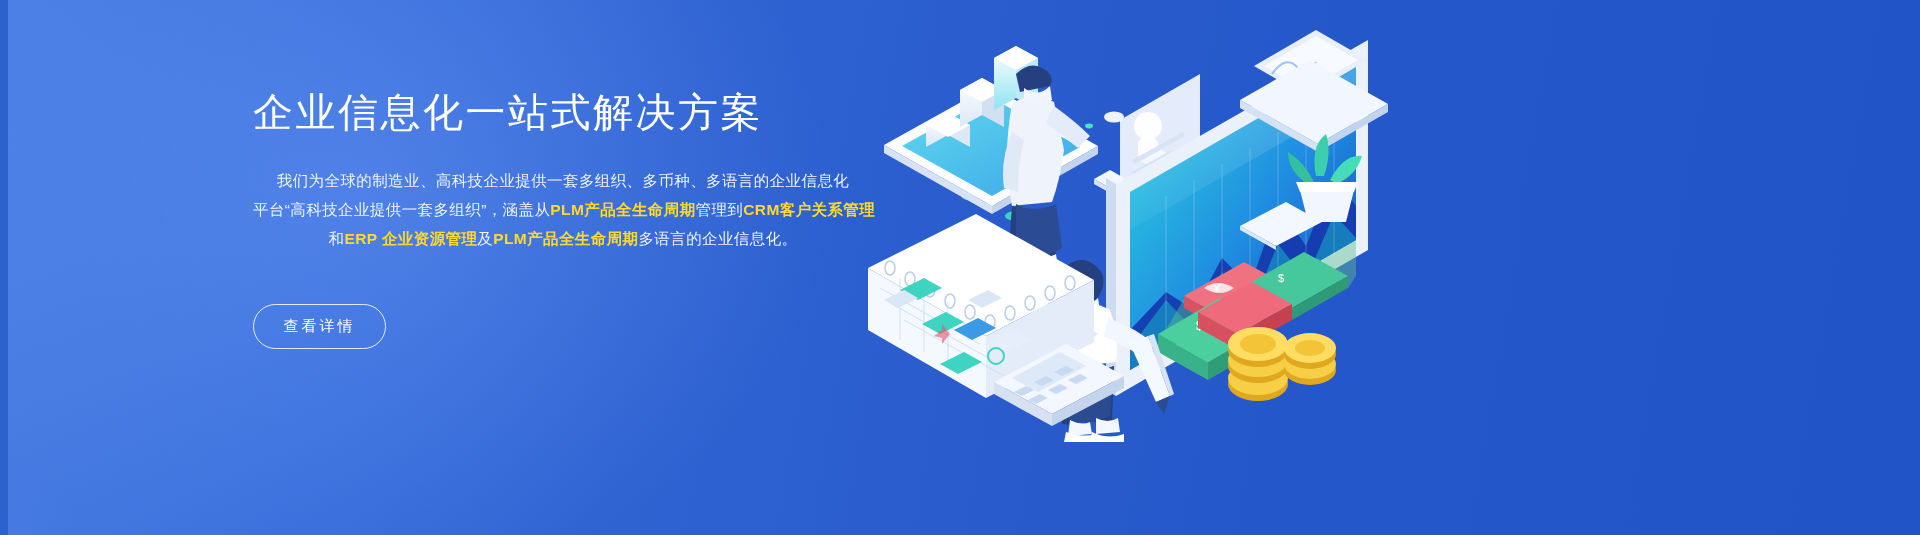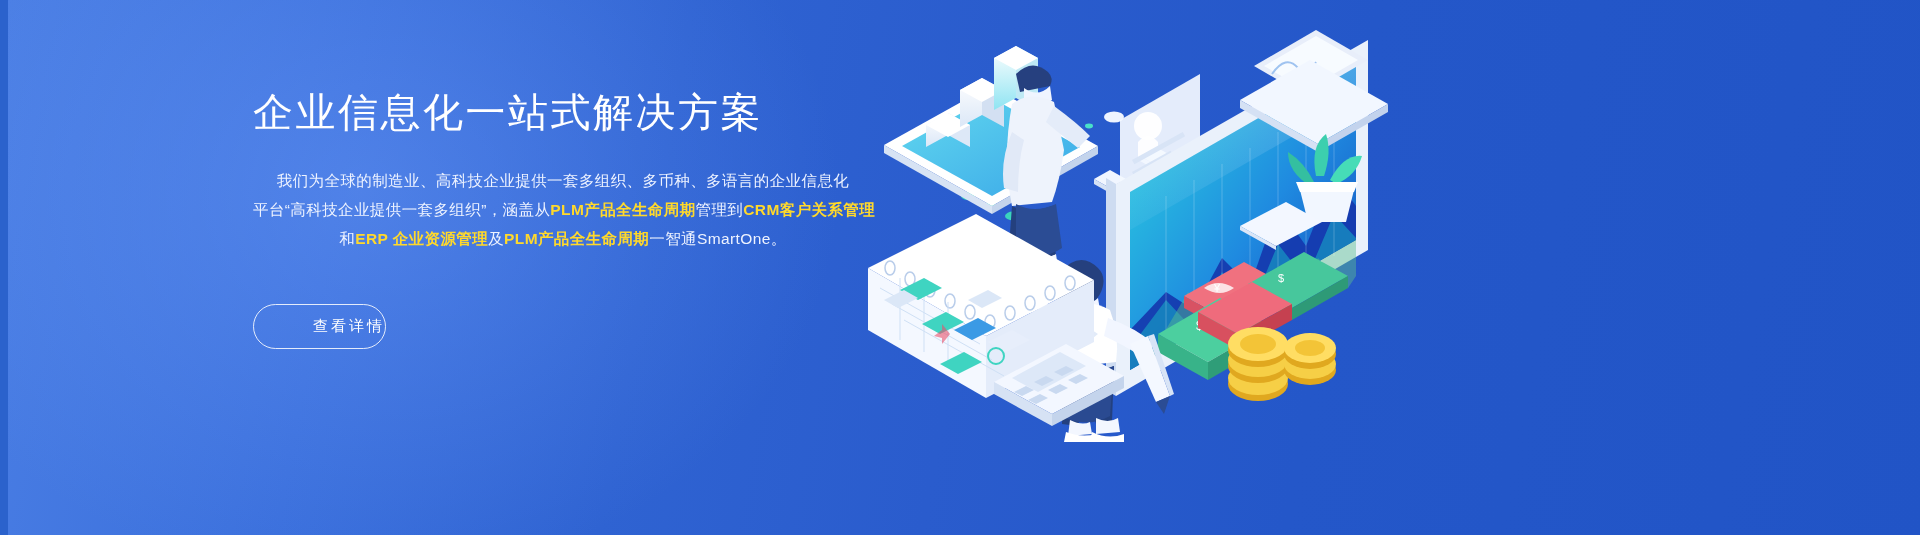--- a/index.html
+++ b/index.html
@@ -30,39 +30,39 @@
     color:#eef3ff; font-size:15.5px; line-height:29px; letter-spacing:.4px;
     white-space:nowrap;
     text-align:center;
   }
   .hl { color:#ffd92b; font-weight:bold; }
   #cta {
     position:absolute; left:245px; top:304px;
     width:133px; height:45px; border:1px solid rgba(255,255,255,.85);
     border-radius:23px; background:transparent;
     color:#ffffff; font-size:15px; letter-spacing:3px;
-    display:flex; align-items:center; justify-content:flex-end;
+    display:flex; align-items:center; justify-content:center;
     cursor:pointer;
   }
   
   #art { position:absolute; left:840px; top:0; width:560px; height:535px; }
   #art svg { display:block; }
 </style>
 </head>
 <body>
 
 <div id="banner">
   <div id="glow"></div>
 
   <div id="copy">
     <div id="title">企业信息化一站式解决方案</div>
     <div id="para">
       <div class="pline"><span>我们为全球的制造业、高科技企业提供一套多组织、多币种、多语言的企业信息化</span></div>
       <div class="pline"><span>平台“高科技企业提供一套多组织”，涵盖从</span><span class="hl" style="color: rgb(255, 217, 43);">PLM产品全生命周期</span><span>管理到</span><span class="hl" style="color: rgb(255, 217, 43);">CRM客户关系管理</span></div>
-      <div class="pline"><span>和</span><span class="hl" style="color: rgb(255, 217, 43);">ERP 企业资源管理</span><span>及</span><span class="hl" style="color: rgb(255, 217, 43);">PLM产品全生命周期</span><span>一智通SmartOne。</span></div>
+      <div class="pline"><span>和</span><span class="hl" style="color: rgb(255, 217, 43);">ERP 企业资源管理</span><span>及</span><span class="hl" style="color: rgb(255, 217, 43);">PLM产品全生命周期</span><span>多语言的企业信息化。</span></div>
     </div>
   </div>
 
   <div id="cta">
     <span>查看详情</span>
   </div>
 
   <div id="art">
     <svg width="560" height="535" viewBox="0 0 560 535" xmlns="http://www.w3.org/2000/svg">
       <defs>

